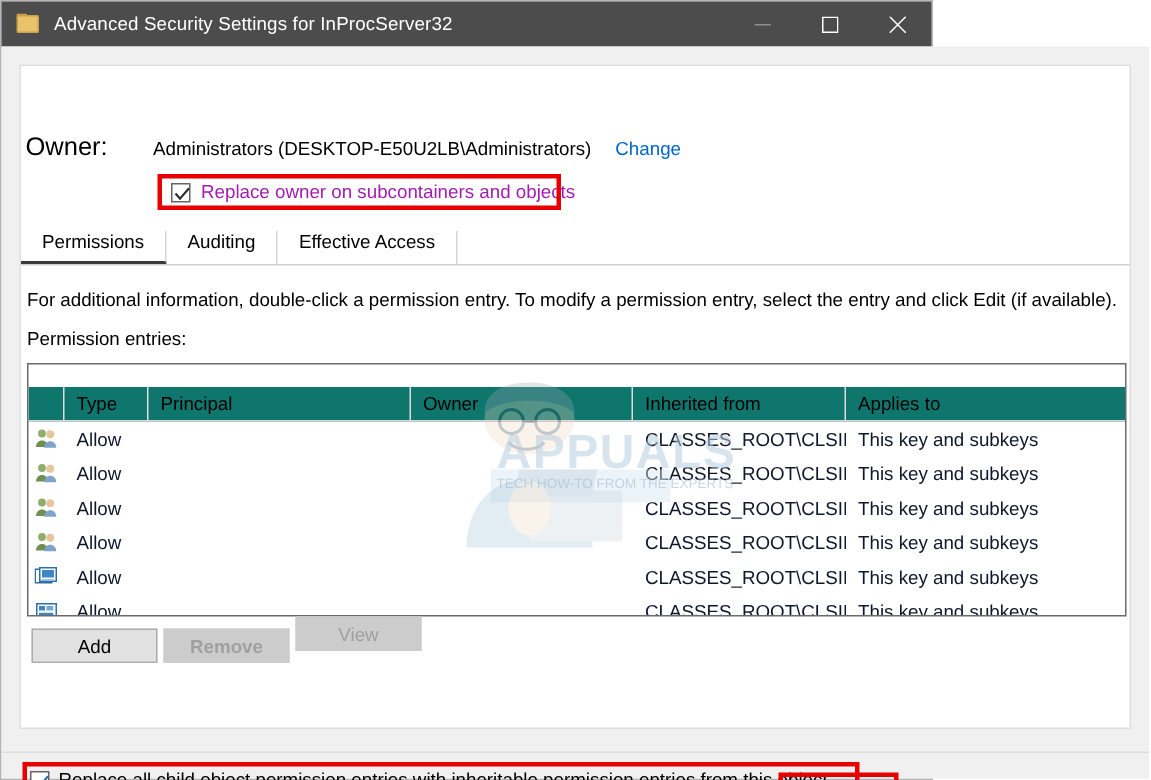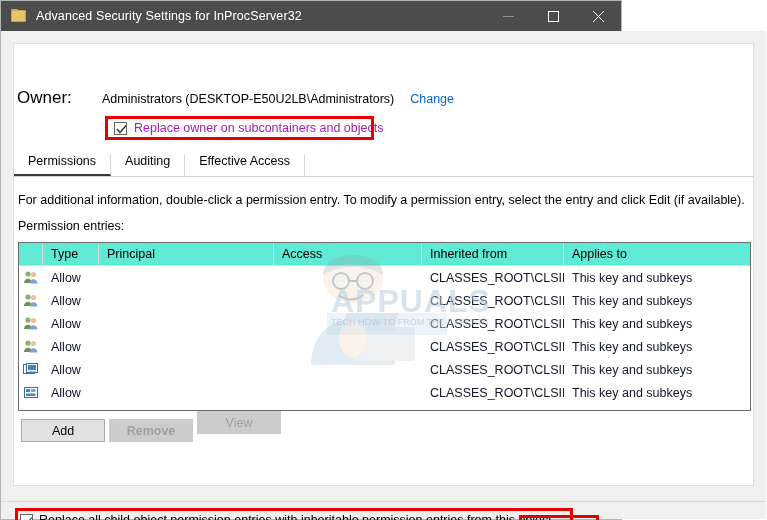--- a/index.html
+++ b/index.html
@@ -178,21 +178,22 @@
     left: 17px; top: 211px;
     width: 733px; height: 169px;
     border: 1px solid #6b6b6b;
     background: #ffffff;
     overflow: hidden;
   }
   .lv-header {
     display: flex;
     height: 23px;
     border-bottom: 1px solid #d9d9d9;
-    background: #5eead4;
+    background: #0f766e;
+    margin-top: 15px;
   }
   .lv-head-cell {
     font-size: 12.5px;
     color: #000;
     display: flex; align-items: center;
     padding-left: 8px;
     border-right: 1px solid #dcdcdc;
     overflow: hidden;
     white-space: nowrap;
   }
@@ -365,21 +366,21 @@
     </div>
 
     <div class="info-text">For additional information, double-click a permission entry. To modify a permission entry, select the entry and click Edit (if available).</div>
     <div class="entries-label">Permission entries:</div>
 
     <div class="listview">
       <div class="lv-header">
         <div class="lv-head-cell c0"></div>
         <div class="lv-head-cell c1">Type</div>
         <div class="lv-head-cell c2">Principal</div>
-        <div class="lv-head-cell c3">Access</div>
+        <div class="lv-head-cell c3">Owner</div>
         <div class="lv-head-cell c4">Inherited from</div>
         <div class="lv-head-cell c5">Applies to</div>
       </div>
 
       <div class="lv-row">
         <div class="lv-cell c0">
           <span class="ic">
               <svg width="16" height="15" viewBox="0 0 16 15">
                 <circle cx="5" cy="4" r="2.6" fill="#8fae6e"></circle>
                 <path d="M1 13c0-2.6 1.9-4.3 4-4.3s4 1.7 4 4.3z" fill="#6f9050"></path>

